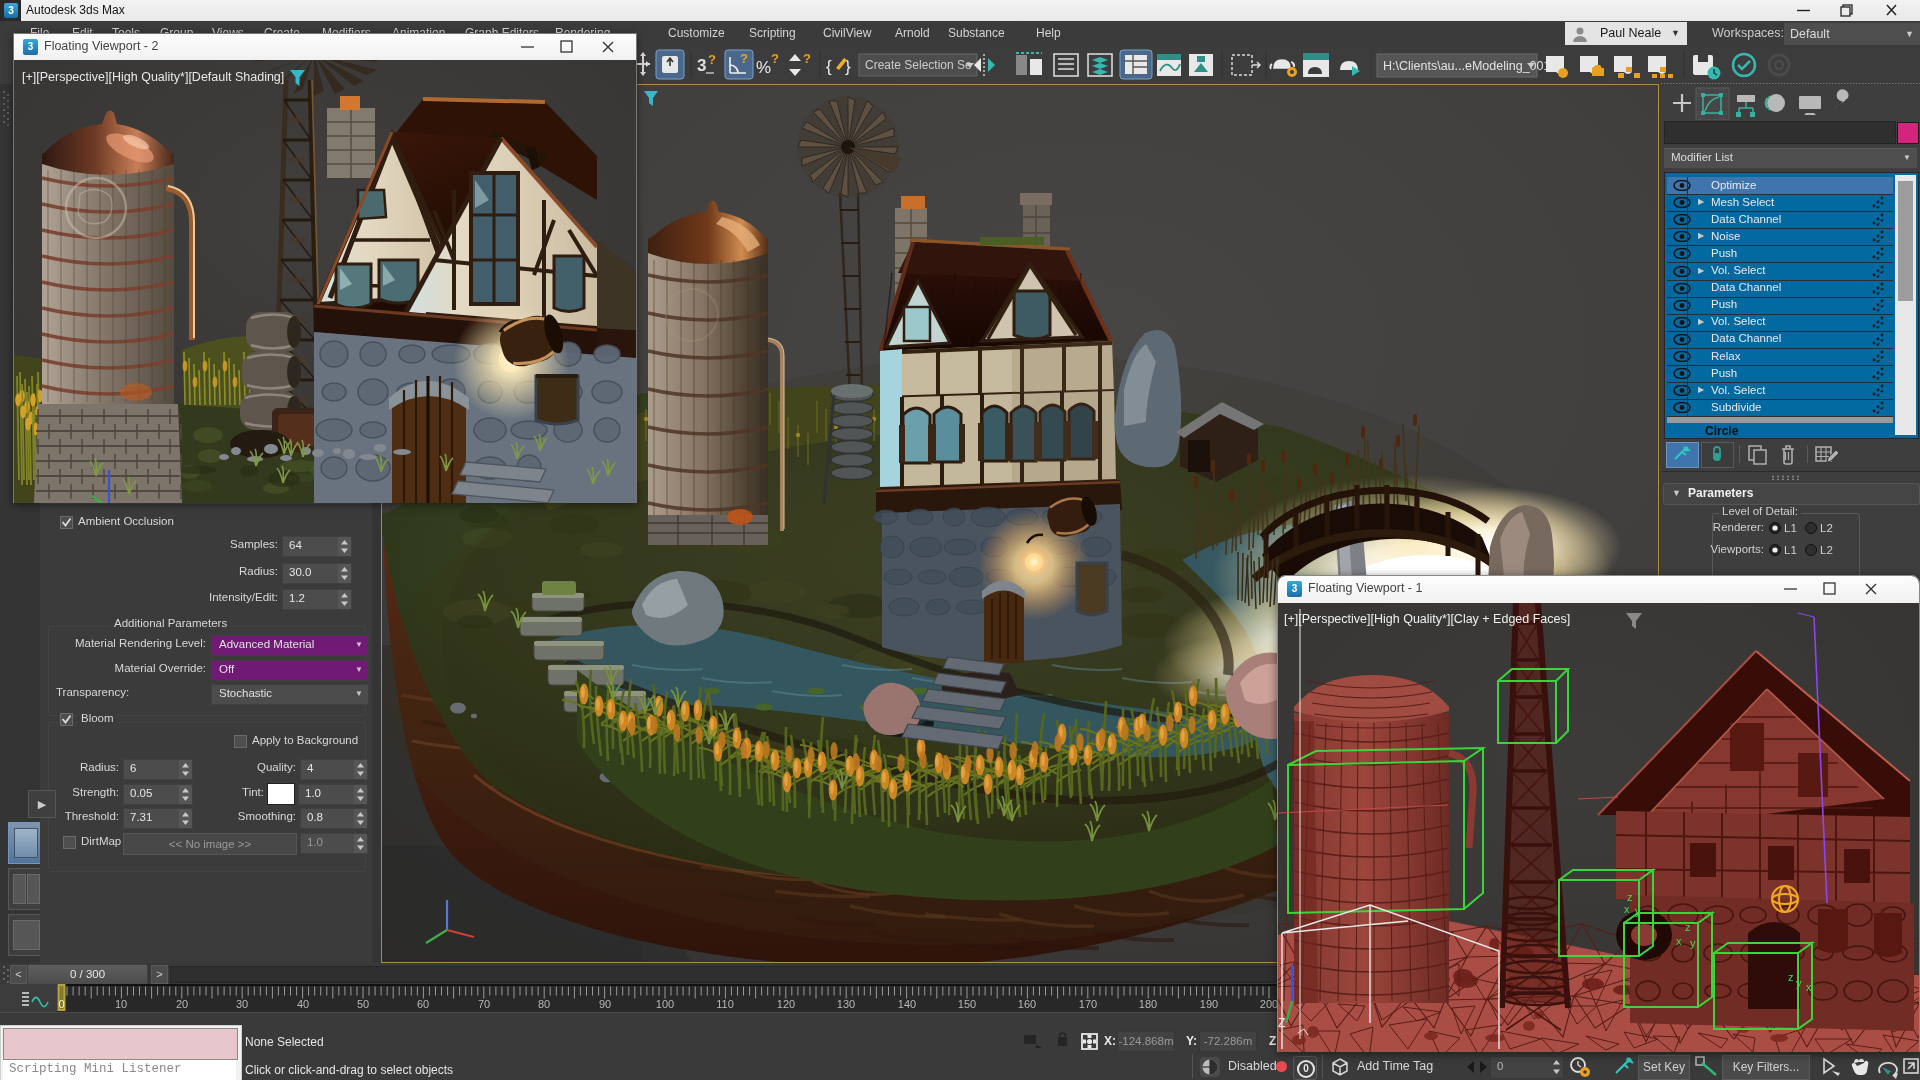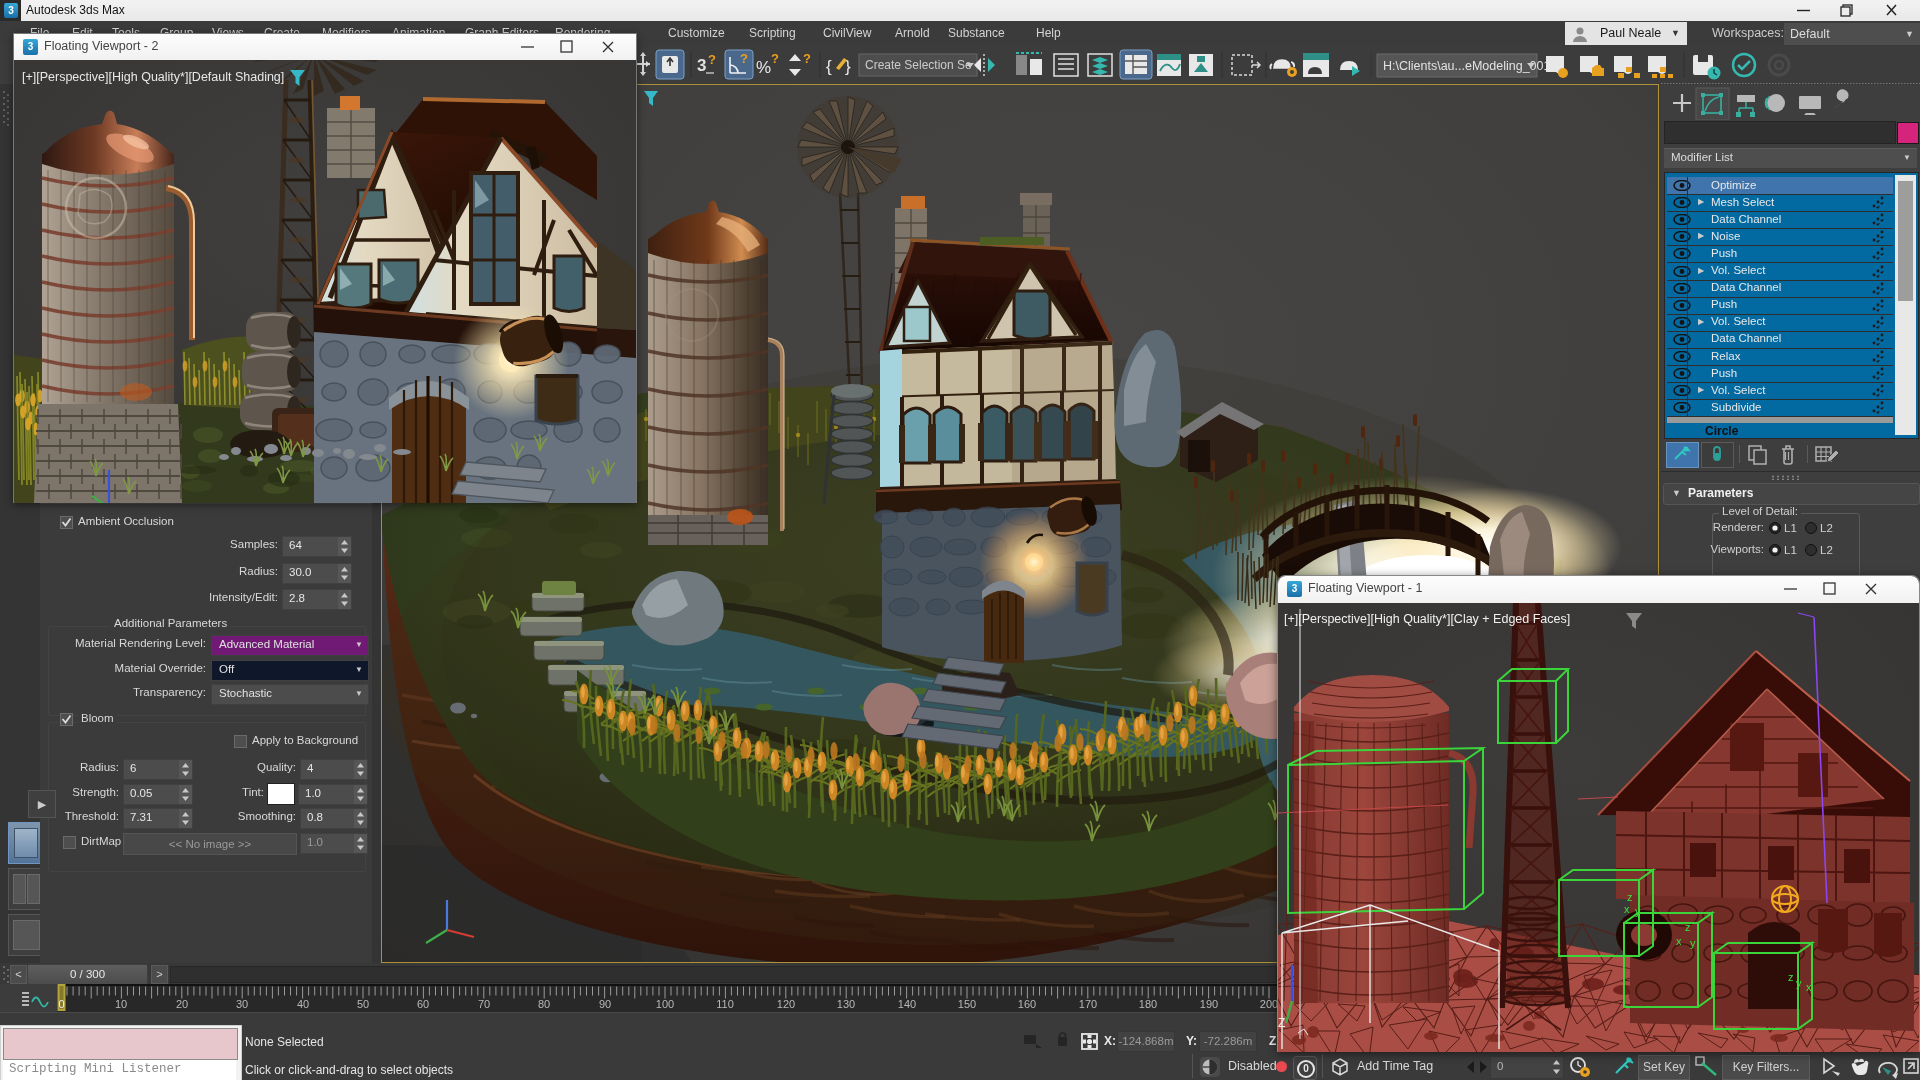--- a/index.html
+++ b/index.html
@@ -1472,40 +1472,40 @@
       <div style="position:absolute;left:242px;top:59px;width:68px;height:19px;background:#4c4c4c;border:1px solid #404040;">
 <span style="position:absolute;left:6px;top:2px;font-size:11.5px;color:#e6e6e6;">30.0</span>
 <span style="position:absolute;right:0;top:0;width:13px;height:19px;background:#565656;"></span>
 <svg style="position:absolute;right:1px;top:2px" width="11" height="15">
           <path d="M5.5 1 l3.5 4.5 h-7 z" fill="#c8c8c8"></path>
           <path d="M5.5 14 l-3.5 -4.5 h7 z" fill="#c8c8c8"></path>
         </svg>
       </div>
       <div class="tt" style="position:absolute;left:88px;top:87px;width:150px;text-align:right;font-size:11.5px;color:#d8d8d8;">Intensity/Edit:</div>
       <div style="position:absolute;left:242px;top:85px;width:68px;height:19px;background:#4c4c4c;border:1px solid #404040;">
-<span style="position:absolute;left:6px;top:2px;font-size:11.5px;color:#e6e6e6;">2.8</span>
+<span style="position:absolute;left:6px;top:2px;font-size:11.5px;color:#e6e6e6;">1.2</span>
 <span style="position:absolute;right:0;top:0;width:13px;height:19px;background:#565656;"></span>
 <svg style="position:absolute;right:1px;top:2px" width="11" height="15">
           <path d="M5.5 1 l3.5 4.5 h-7 z" fill="#c8c8c8"></path>
           <path d="M5.5 14 l-3.5 -4.5 h7 z" fill="#c8c8c8"></path>
         </svg>
       </div>
       <div style="position:absolute;left:8px;top:122px;width:316px;height:88px;border:1px solid #434343;border-radius:2px;"></div>
       <div class="tt" style="position:absolute;left:70px;top:113px;font-size:11.5px;color:#d8d8d8;background:#3b3b3b;padding:0 4px;">Additional Parameters</div>
       <div class="tt" style="position:absolute;left:6px;top:133px;width:160px;text-align:right;font-size:11.5px;color:#d8d8d8;">Material Rendering Level:</div>
       <div style="position:absolute;left:171px;top:131px;width:156px;height:19px;background:#701a75;border:1px solid #404040;">
 <span style="position:absolute;left:7px;top:2px;font-size:11.5px;color:#e0e0e0;">Advanced Material</span>
 <span style="position:absolute;right:5px;top:4px;font-size:8px;color:#c8c8c8;">▼</span>
       </div>
       <div class="tt" style="position:absolute;left:16px;top:158px;width:150px;text-align:right;font-size:11.5px;color:#d8d8d8;">Material Override:</div>
-      <div style="position:absolute;left:171px;top:156px;width:156px;height:19px;background:#0f172a;border:1px solid #404040;">
+      <div style="position:absolute;left:171px;top:156px;width:156px;height:19px;background:#701a75;border:1px solid #404040;">
 <span style="position:absolute;left:7px;top:2px;font-size:11.5px;color:#e0e0e0;">Off</span>
 <span style="position:absolute;right:5px;top:4px;font-size:8px;color:#c8c8c8;">▼</span>
       </div>
-      <div class="tt" style="position:absolute;left:16px;top:182px;width:150px;text-align:right;font-size:11.5px;color:#d8d8d8;">Transparency:</div>
+      <div class="tt" style="position:absolute;left:16px;top:182px;width:150px;text-align:left;font-size:11.5px;color:#d8d8d8;">Transparency:</div>
       <div style="position:absolute;left:171px;top:180px;width:156px;height:19px;background:#4c4c4c;border:1px solid #404040;">
 <span style="position:absolute;left:7px;top:2px;font-size:11.5px;color:#e0e0e0;">Stochastic</span>
 <span style="position:absolute;right:5px;top:4px;font-size:8px;color:#c8c8c8;">▼</span>
       </div>
       <div style="position:absolute;left:8px;top:218px;width:316px;height:148px;border:1px solid #434343;border-radius:2px;"></div>
       <svg style="position:absolute;left:20px;top:209px" width="13" height="13">
         <rect x="0.5" y="0.5" width="12" height="12" fill="#4e4e4e" stroke="#6a6a6a"></rect>
         <path d="M2.5 6 l3 3.5 l5 -7" stroke="#dcdcdc" stroke-width="1.8" fill="none"></path>
       </svg>
       <div class="tt" style="position:absolute;left:38px;top:208px;font-size:11.5px;color:#d8d8d8;background:#3b3b3b;padding:0 3px;">Bloom</div>

